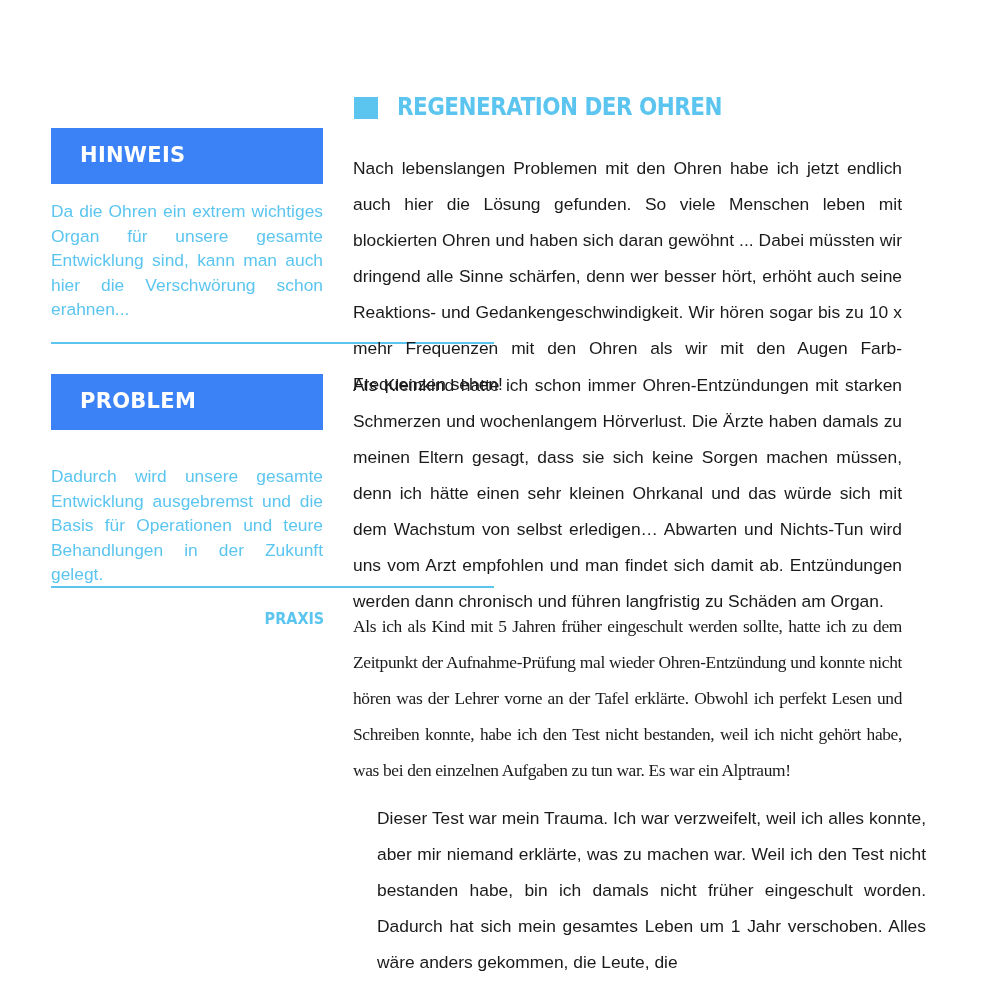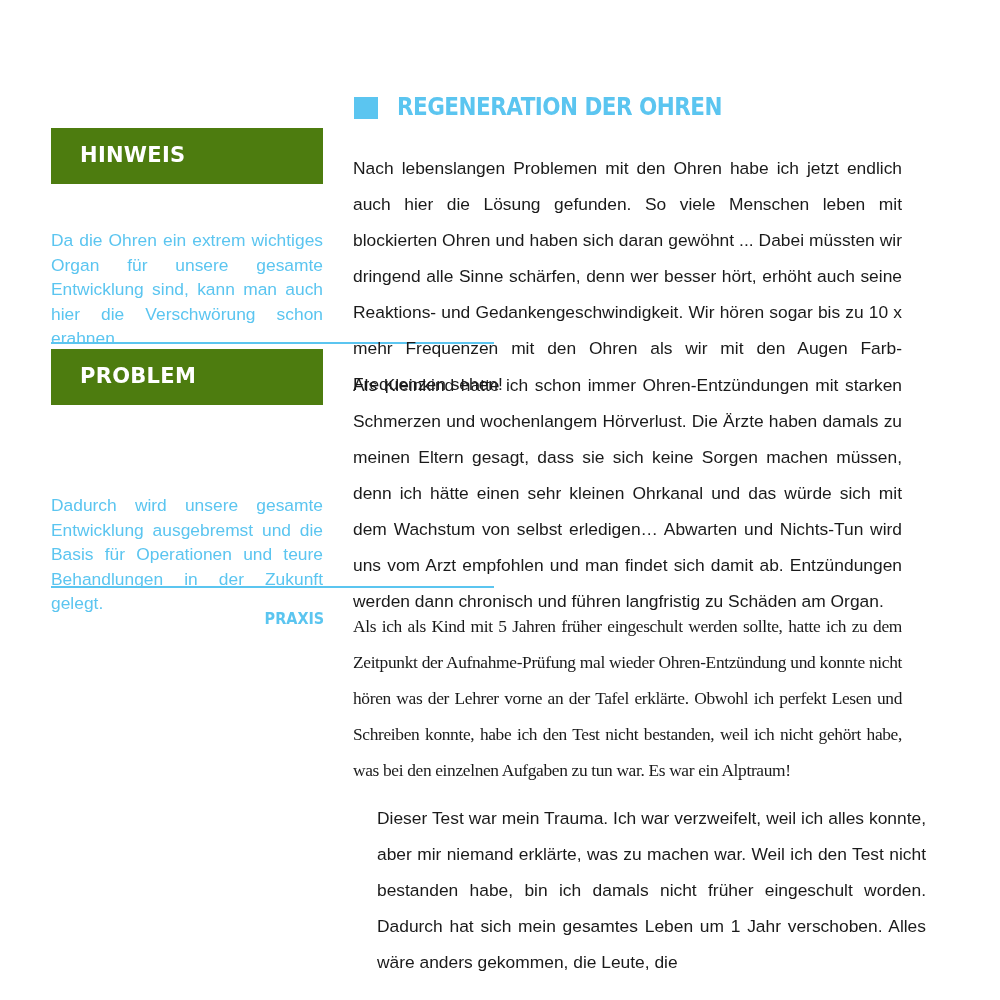--- a/index.html
+++ b/index.html
@@ -37,21 +37,21 @@
       transform-origin: left top;
       white-space: nowrap;
     }
 
     
     .side-box {
       position: absolute;
       left: 51px;
       width: 272px;
       height: 56px;
-      background: #4d7c0f;
+      background: #3b82f6;
     }
     .side-box .label {
       position: absolute;
       left: 29px;
       top: 15px;
       font-family: "DejaVu Sans", sans-serif;
       font-weight: bold;
       font-size: 21px;
       color: #ffffff;
       letter-spacing: 0.3px;
@@ -59,21 +59,20 @@
     }
     .side-text {
       position: absolute;
       left: 51px;
       width: 272px;
       font-size: 17.4px;
       line-height: 24.6px;
       color: #5bc5f0;
       text-align: justify;
       text-align-last: left;
-      margin-top: 29px;
     }
 
     
     .divider {
       position: absolute;
       left: 51px;
       width: 443px;
       height: 2px;
       background: #5bc5f0;
     }
@@ -115,21 +114,21 @@
 <div class="title-square"></div>
 <div class="title">REGENERATION DER OHREN</div>
 
 <div class="side-box" style="top:128px;">
   <span class="label">HINWEIS</span>
 </div>
 <div class="side-text" style="top:199px;">Da die Ohren ein extrem wichtiges Organ für unsere gesamte Entwicklung sind, kann man auch hier die Verschwörung schon erahnen...</div>
 
 <div class="divider" style="top:342px;"></div>
 
-<div class="side-box" style="top:349px;">
+<div class="side-box" style="top:374px;">
   <span class="label">PROBLEM</span>
 </div>
 <div class="side-text" style="top:464px;">Dadurch wird unsere gesamte Entwicklung ausgebremst und die Basis für Operationen und teure Behandlungen in der Zukunft gelegt.</div>
 
 <div class="divider" style="top:586px;"></div>
 
 <div class="praxis-label">PRAXIS</div>
 
 <div class="para" style="top:150px;">Nach lebenslangen Problemen mit den Ohren habe ich jetzt endlich auch hier die Lösung gefunden. So viele Menschen leben mit blockierten Ohren und haben sich daran gewöhnt ... Dabei müssten wir dringend alle Sinne schärfen, denn wer besser hört, erhöht auch seine Reaktions- und Gedankengeschwindigkeit. Wir hören sogar bis zu 10 x mehr Frequenzen mit den Ohren als wir mit den Augen Farb-Frequenzen sehen!</div>
 <div class="para" style="top:367px;">Als Kleinkind hatte ich schon immer Ohren-Entzündungen mit starken Schmerzen und wochenlangem Hörverlust. Die Ärzte haben damals zu meinen Eltern gesagt, dass sie sich keine Sorgen machen müssen, denn ich hätte einen sehr kleinen Ohrkanal und das würde sich mit dem Wachstum von selbst erledigen… Abwarten und Nichts-Tun wird uns vom Arzt empfohlen und man findet sich damit ab. Entzündungen werden dann chronisch und führen langfristig zu Schäden am Organ.</div>

